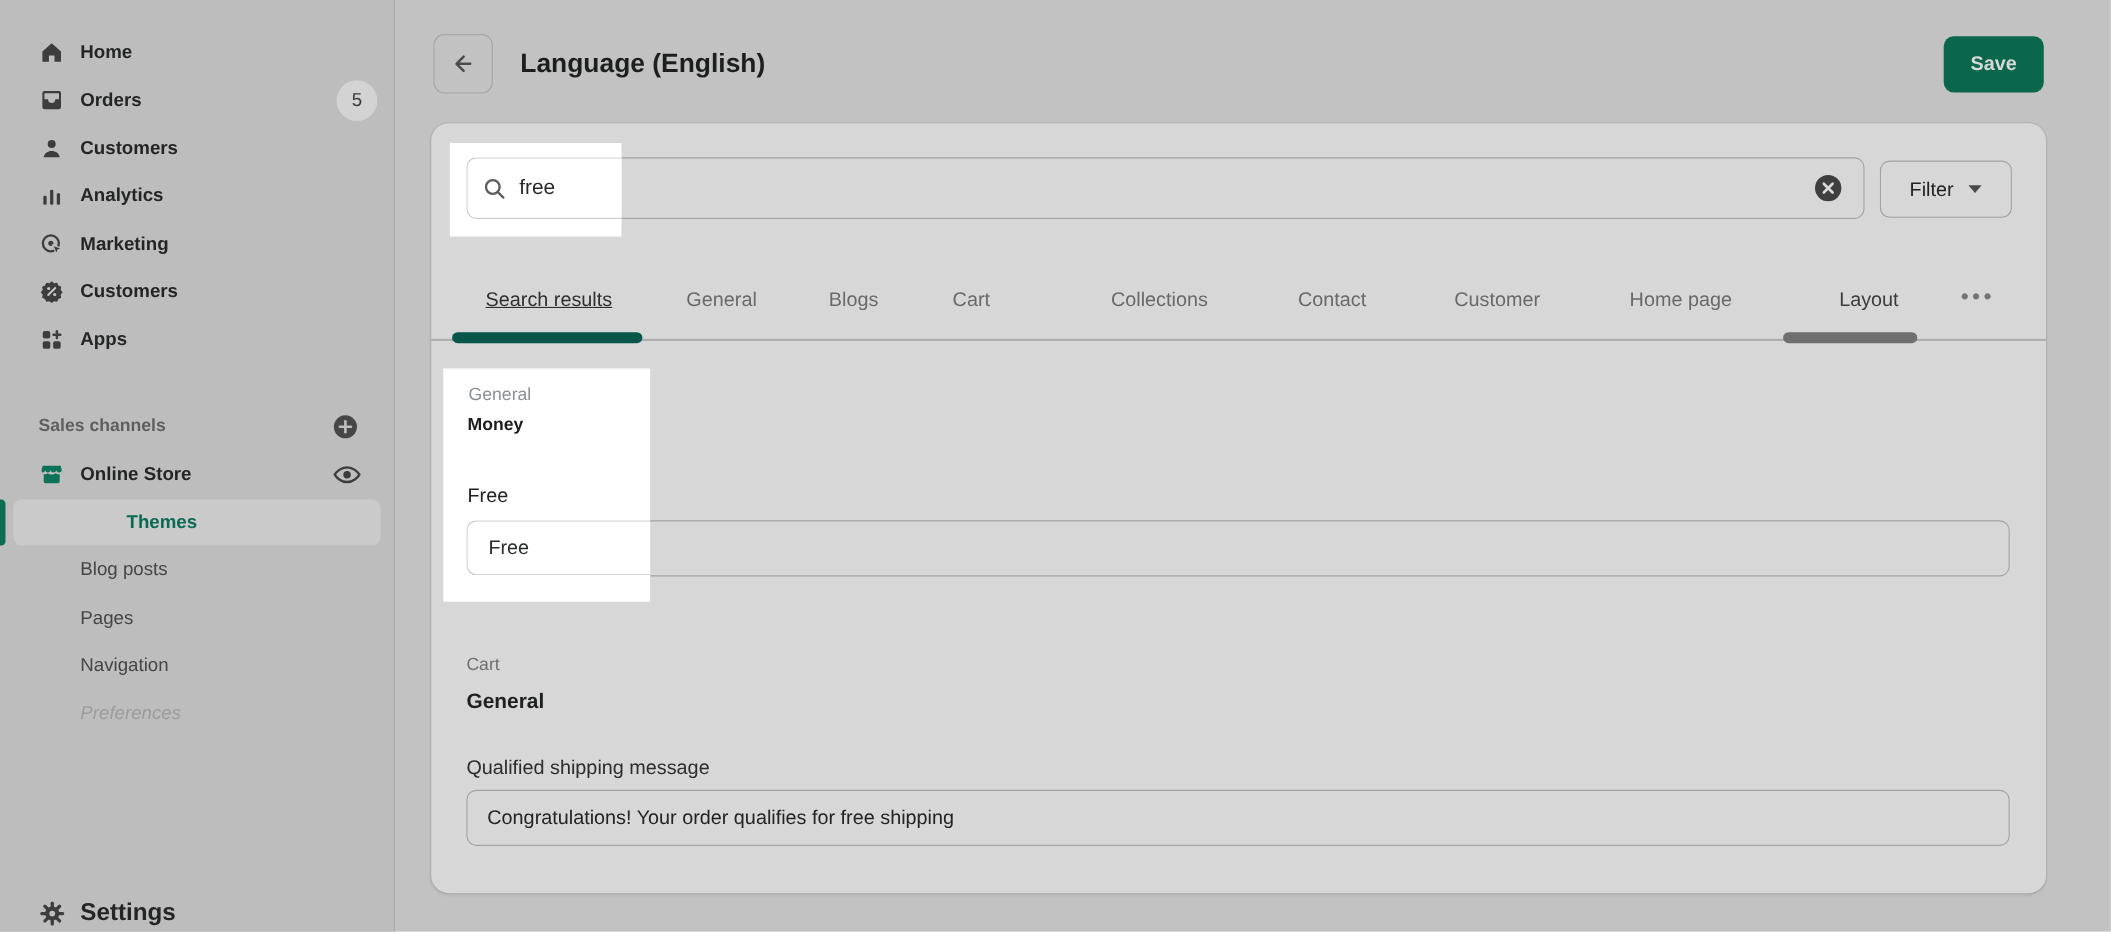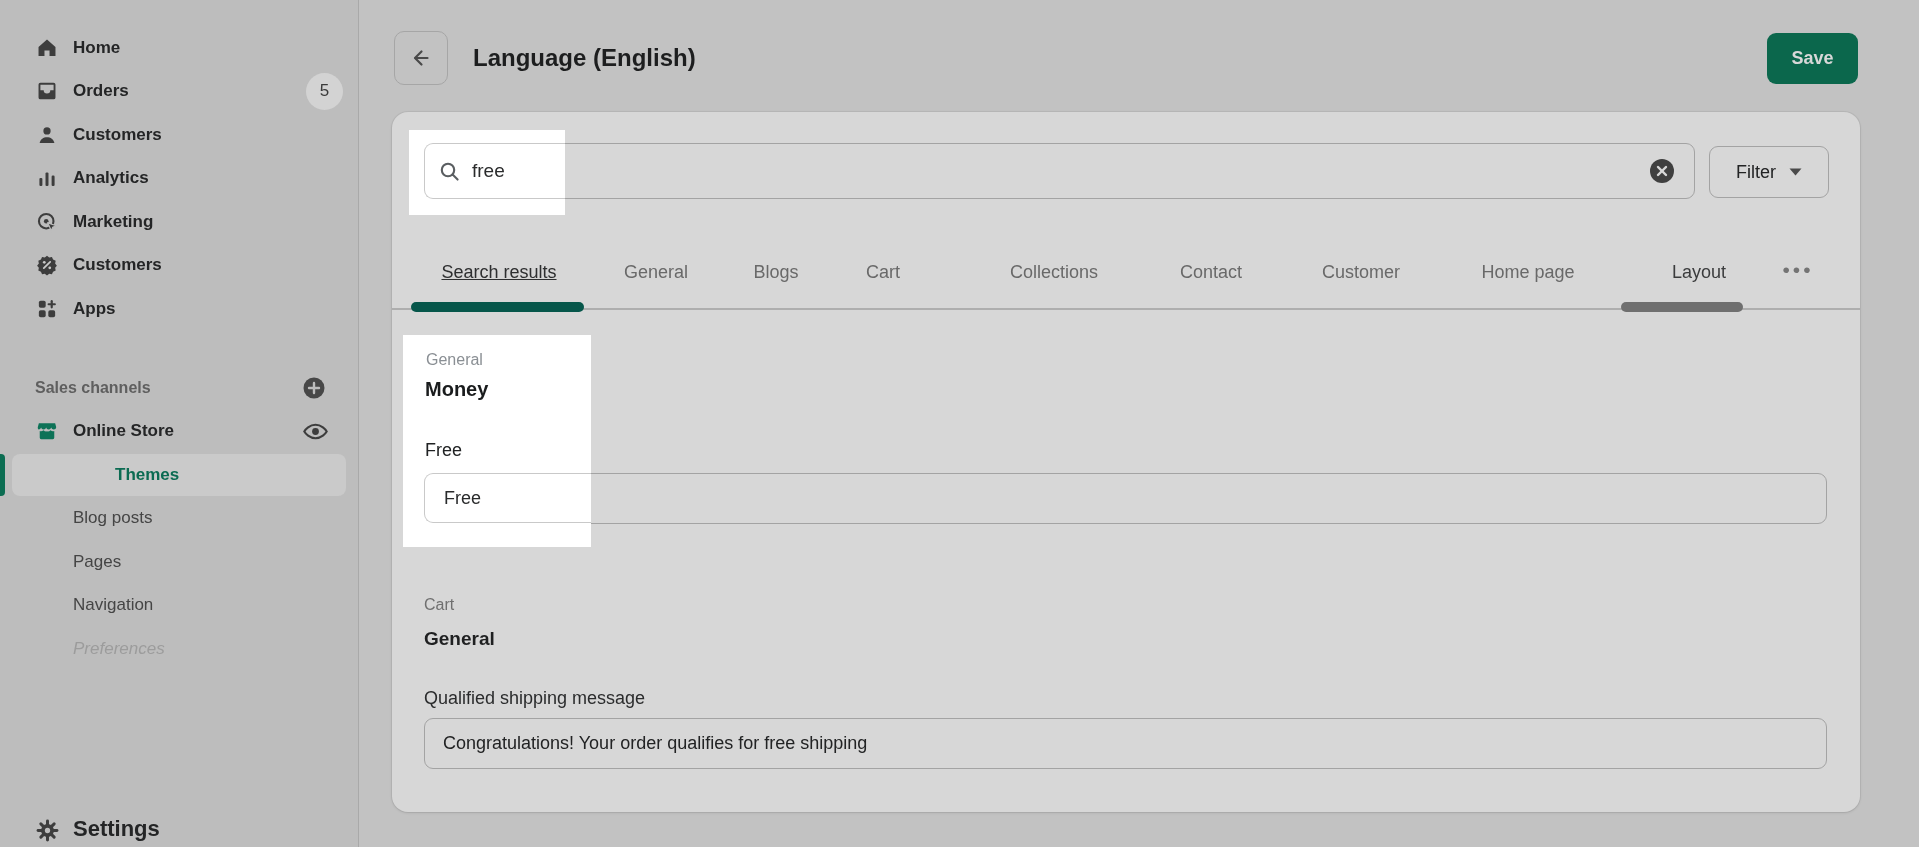--- a/index.html
+++ b/index.html
@@ -85,21 +85,21 @@
 
   
   .hbox { position:absolute; background:#ffffff; z-index:5; }
   .hbox1 { left:64px; top:130px; width:156px; height:85px; }
   .hbox2 { left:58px; top:335px; width:188px; height:212px; }
   .part-input { position:absolute; border:1.5px solid #c9c9c9; border-right:none;
                 border-radius:9px 0 0 9px; background:#fff; display:flex; align-items:center; }
   .hbox1 .part-input { left:15px; top:13px; width:141px; height:56px; padding-left:13px; gap:11px; }
   .hbox1 .part-input span { font-size:19px; color:#2a2b2c; }
   .hbox2 .group-label { position:absolute; left:23px; top:16px; font-size:16px; color:#8a8f94; }
-  .hbox2 .heading { position:absolute; left:22px; top:43px; font-size:20px; font-weight:700; color:#1a1c1d; }
+  .hbox2 .heading { position:absolute; left:22px; top:43px; font-size:16px; font-weight:700; color:#1a1c1d; }
   .hbox2 .field-label { position:absolute; left:22px; top:105px; font-size:18px; color:#202223; }
   .hbox2 .part-input { left:21px; top:138px; width:167px; height:50px; padding-left:19px; }
   .hbox2 .part-input span { font-size:18px; color:#2a2b2c; }
 </style>
 </head>
 <body>
 
 <div class="stage">
 
   <div class="sidebar">

